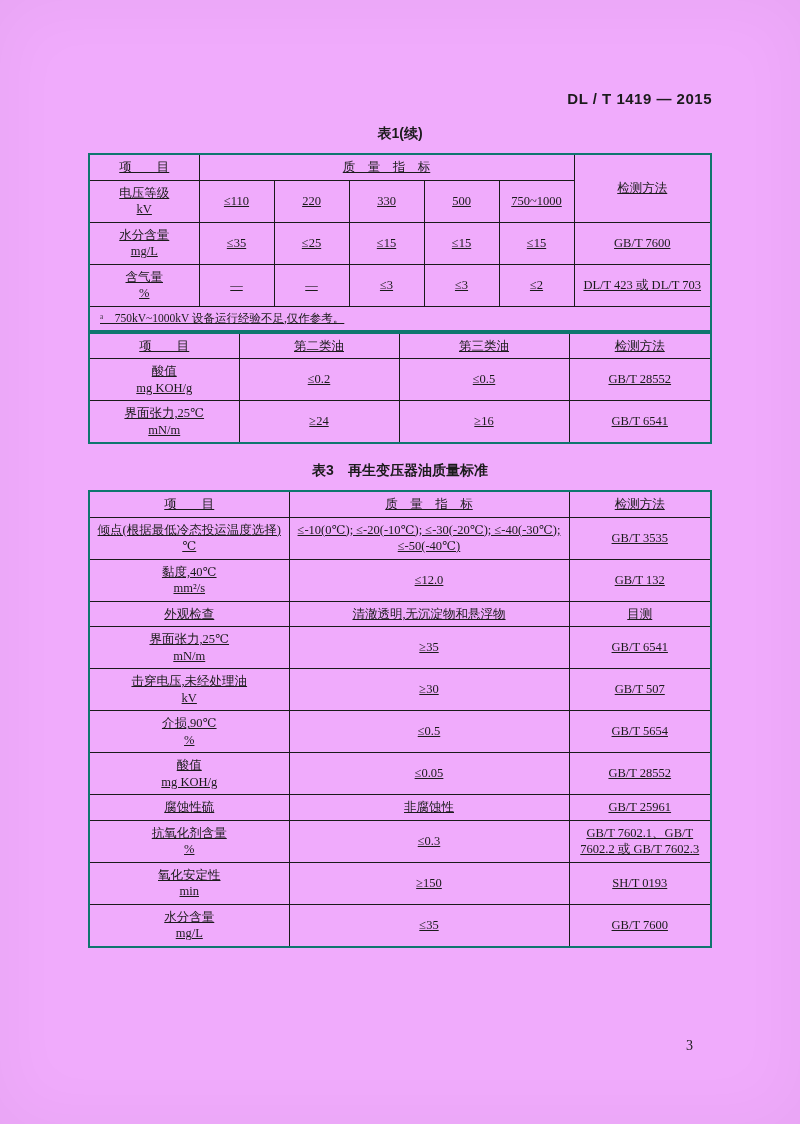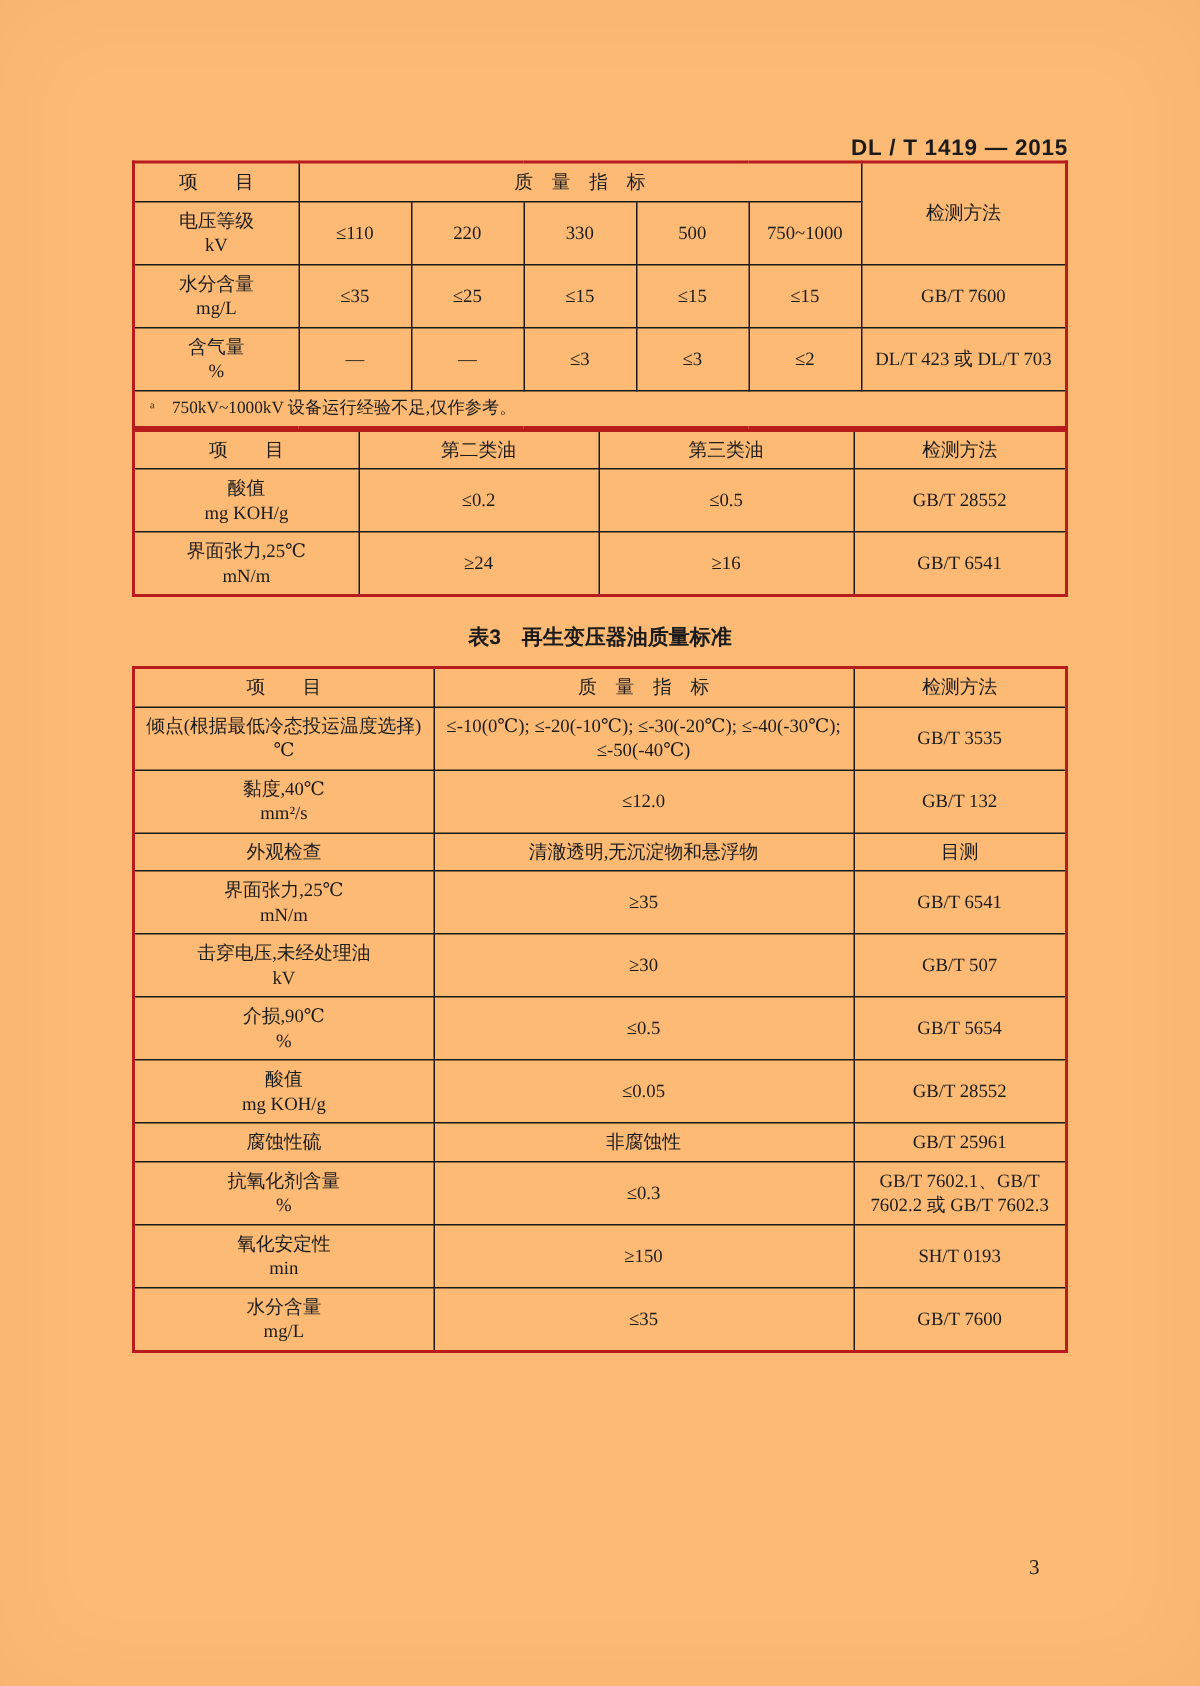--- a/index.html
+++ b/index.html
@@ -2,21 +2,21 @@
 <html><head>
 <meta charset="utf-8">
 <style>
   * { margin:0; padding:0; box-sizing:border-box; }
   html,body { background:#d9d7d2; }
   body { font-family:"Liberation Serif","DejaVu Serif",serif; }
   .page {
     position:relative;
     width:800px; height:1124px;
     margin:0 auto;
-    background:#fdba74;
+    background:#f0abfc;
     color:#1b1b1b;
     overflow:hidden;
     box-shadow: inset 0 0 70px rgba(0,0,0,0.04);
   }
   .content { padding:90px 88px 0 88px; }
   .doc-number {
     text-align:right;
     font-family:"Liberation Sans","DejaVu Sans",sans-serif;
     font-weight:bold;
     font-size:15px;
@@ -25,22 +25,23 @@
   .caption {
     text-align:center;
     font-family:"Liberation Sans","DejaVu Sans",sans-serif;
     font-weight:bold;
     font-size:14px;
     margin:18px 0 10px 0;
   }
   .tbl {
     width:100%;
     border-collapse:collapse;
-    border:2px solid #b91c1c;
+    border:2px solid #0f766e;
     table-layout:fixed;
+    text-decoration:underline;
   }
   .tbl td {
     border:1px solid #1a1a1a;
     text-align:center;
     vertical-align:middle;
     padding:4px 4px;
     font-size:12.5px;
     line-height:1.32;
     white-space:pre-line;
   }
@@ -56,20 +57,21 @@
   }
 </style>
 </head>
 <body>
 
 <div class="page">
   <div class="content">
 
     <div class="doc-number">DL / T 1419 — 2015</div>
 
+    <div class="caption">表1(续)</div>
     <table class="tbl">
       <colgroup>
         <col style="width:110px">
           <col style="width:75px">
           <col style="width:75px">
         <col style="width:75px">
           <col style="width:75px">
           <col style="width:75px">
           <col>
       </colgroup>

